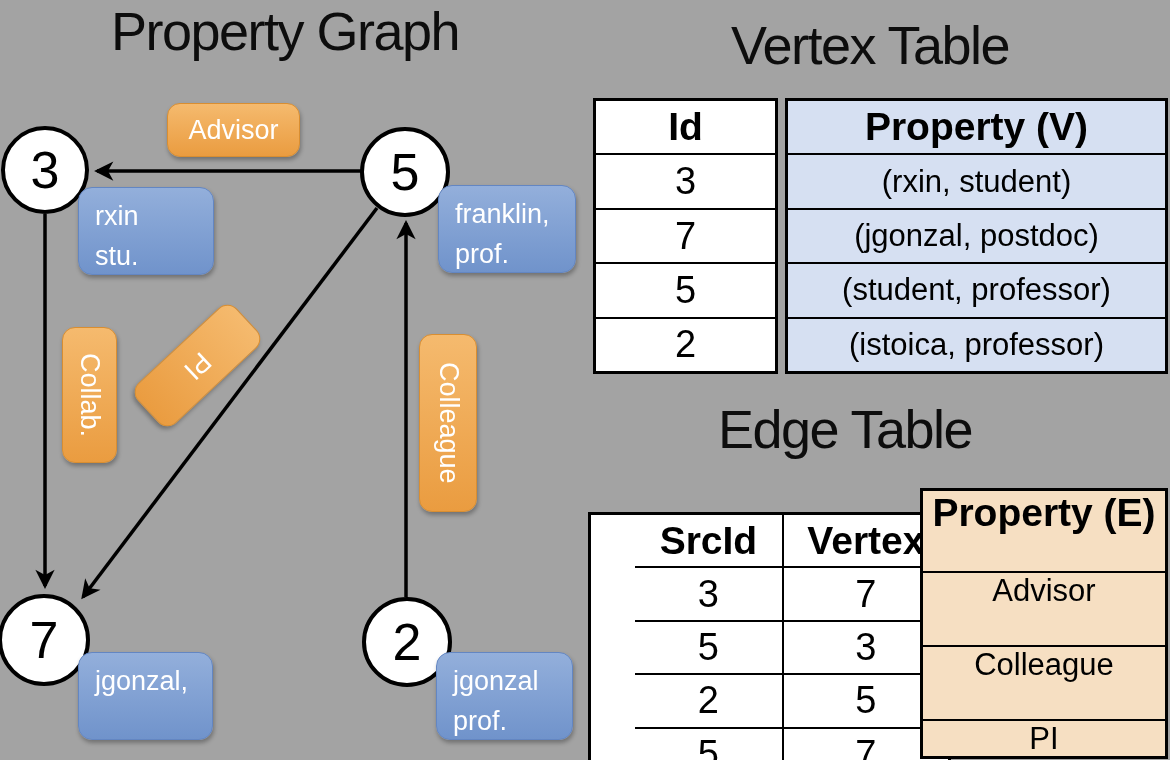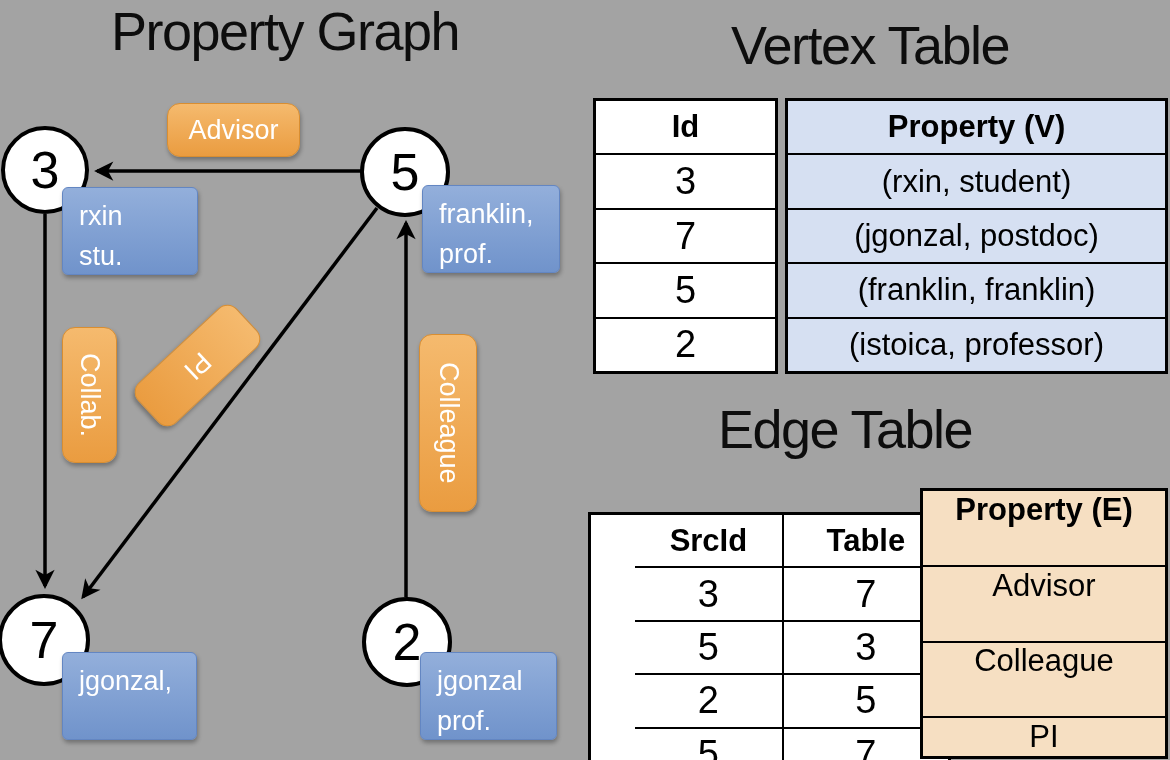--- a/index.html
+++ b/index.html
@@ -17,25 +17,26 @@
     position:absolute; box-sizing:border-box; border-radius:50%;
     background:#fff; border:4px solid #000; display:flex;
     align-items:center; justify-content:center; font-size:52px; z-index:1;
   }
   #node-3 { left:1px;   top:126px; width:88px; height:88px; }
   #node-5 { left:360px; top:127px; width:90px; height:90px; }
   #node-7 { left:-2px;  top:594px; width:92px; height:92px; }
   #node-2 { left:362px; top:597px; width:90px; height:90px; }
   #edges { position:absolute; left:0; top:0; z-index:2; }
   .vbox {
-    position:absolute; box-sizing:border-box; z-index:3; border-radius:6px;
+    position:absolute; box-sizing:border-box; z-index:3; border-radius:14px;
     background:linear-gradient(to bottom, var(--blue-top), var(--blue-bottom));
     border:1px solid var(--blue-border); color:#fff; font-size:27px;
     padding:8px 8px 8px 16px; line-height:40px;
     box-shadow:1px 3px 4px rgba(0,0,0,0.30);
+    margin-left:16px;
   }
   #vbox-rxin     { left:62px;  top:187px; width:136px; height:88px; }
   #vbox-franklin { left:422px; top:185px; width:138px; height:88px; }
   #vbox-jgonzal  { left:62px;  top:652px; width:135px; height:88px; }
   #vbox-istoica  { left:420px; top:652px; width:137px; height:88px; }
   .ebox {
     position:absolute; box-sizing:border-box; z-index:3; border-radius:13px;
     background:linear-gradient(to bottom, var(--orange-top), var(--orange-bottom));
     border:1px solid var(--orange-border); color:#fff; font-size:27px;
     display:flex; align-items:center; justify-content:center;
@@ -51,21 +52,21 @@
   #edge-title   { left:585px; top:398px; width:520px; }
   .subtable {
     position:absolute; box-sizing:border-box; border:3px solid #000;
     background:#fff; display:flex; flex-direction:column;
   }
   .subtable .trow {
     flex:1; display:flex; align-items:center; justify-content:center;
     border-top:2.5px solid #000; font-size:31px; text-align:center;
   }
   .subtable .trow:first-child { border-top:none; }
-  .subtable .trow.hdr  { font-weight:bold; font-size:31px; }
+  .subtable .trow.hdr  { font-weight:bold; font-size:39px; }
   .subtable .trow.num  { font-size:38px; }
   #vt-id   { left:593px; top:98px;  width:185px; height:276px; }
   #vt-prop { left:785px; top:98px;  width:383px; height:276px; background:var(--vcell); }
   #et-ids  { left:588px; top:512px; width:363px; height:271px;padding-left:44px; }
   #et-prop { left:920px; top:488px; width:248px; height:271px; background:var(--ecell);gap:36px; }
   #et-ids .trow { padding:0; }
   .twocol { display:grid; grid-template-columns:46.9% 53.1%; align-items:stretch; width:100%; height:100%; }
   .twocol > div { display:flex; align-items:center; justify-content:center; }
   .twocol > div:last-child { border-left:2.5px solid #000; }
 </style>
@@ -137,31 +138,31 @@
     <div class="trow num">3</div>
     <div class="trow num">7</div>
     <div class="trow num">5</div>
     <div class="trow num">2</div>
   </div>
 
   <div class="subtable" id="vt-prop">
     <div class="trow hdr">Property (V)</div>
     <div class="trow">(rxin, student)</div>
     <div class="trow">(jgonzal, postdoc)</div>
-    <div class="trow">(franklin, franklin)</div>
+    <div class="trow">(student, professor)</div>
     <div class="trow">(istoica, professor)</div>
   </div>
 
   <div class="big-title" id="edge-title">Edge Table</div>
 
   <div class="subtable" id="et-ids">
     <div class="trow hdr">
       <div class="twocol">
         <div>SrcId</div>
-        <div>Table</div>
+        <div>Vertex</div>
       </div>
     </div>
     <div class="trow num">
       <div class="twocol">
         <div>3</div>
         <div>7</div>
       </div>
     </div>
     <div class="trow num">
       <div class="twocol">

